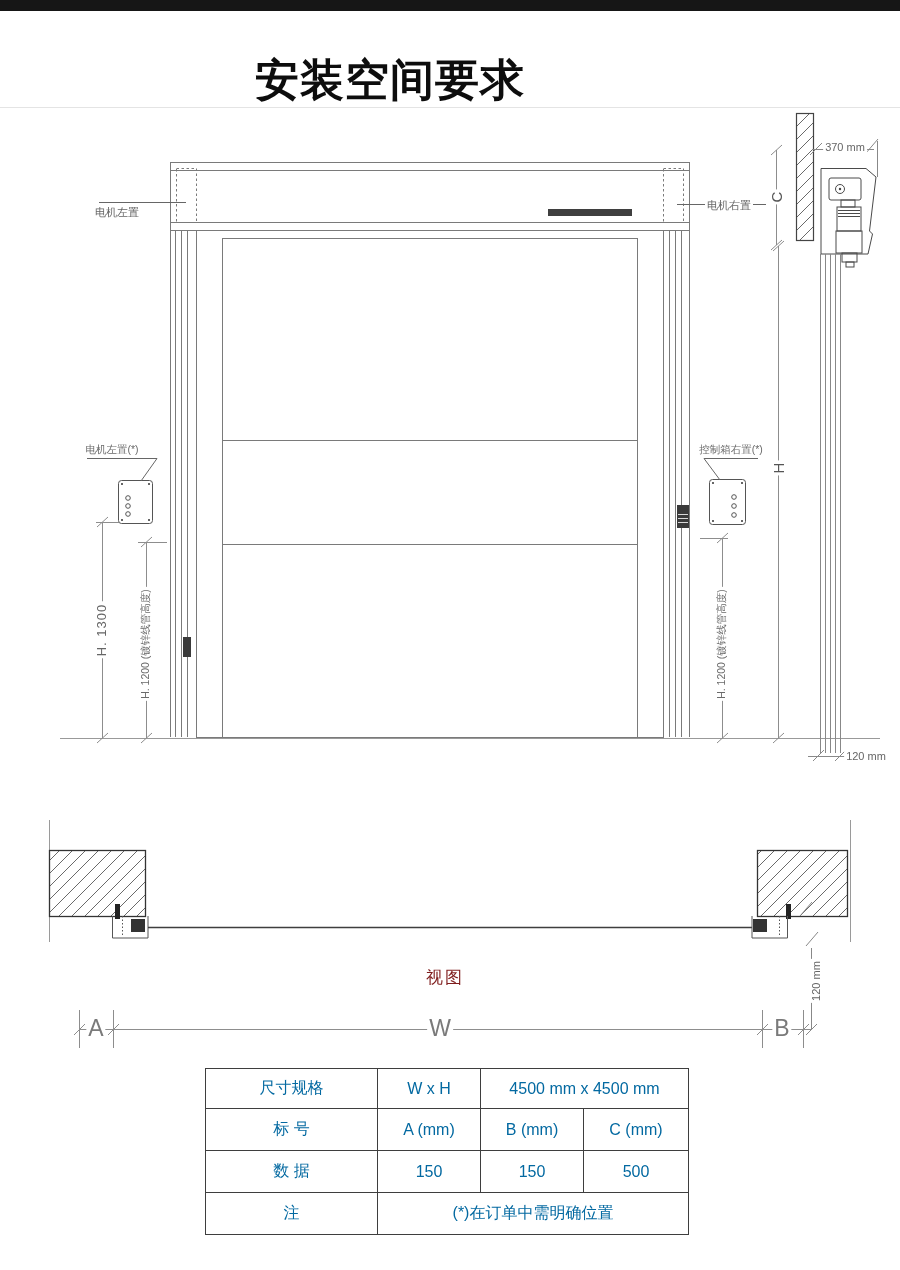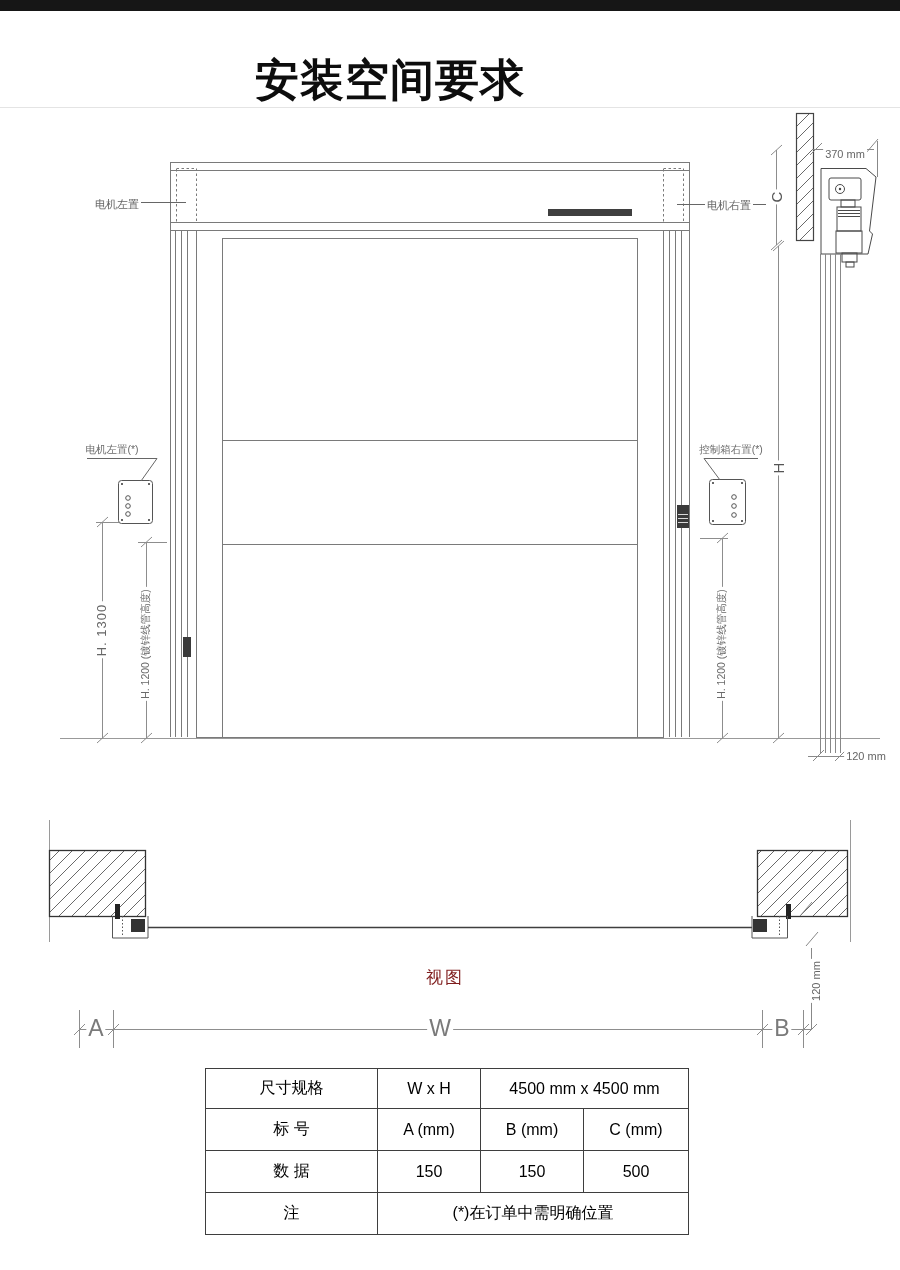--- a/index.html
+++ b/index.html
@@ -13,21 +13,21 @@
   .lbl{position:absolute;white-space:nowrap;background:#fff;padding:0 2px;
        transform:translate(-50%,-50%);color:#4a4a4a;}
   .lbl.v{transform:translate(-50%,-50%) rotate(-90deg);}
   .s10{font-size:10.5px;color:#6b6b6b;}
   .s11{font-size:11px;color:#666;}
   .s12{font-size:13px;color:#666;letter-spacing:1px;}
   .s15{font-size:15px;color:#555;}
   .s19{font-size:17px;color:#7f1d1d;letter-spacing:2px;}
   .s23{font-size:23px;color:#7a7a7a;}
   .spec-table{position:absolute;left:205px;top:1068px;width:483px;
-              border-collapse:collapse;table-layout:fixed;color:#000000;font-size:16px;padding-left:19px;}
+              border-collapse:collapse;table-layout:fixed;color:#0369a1;font-size:16px;padding-left:19px;}
   .spec-table td{border:1.5px solid #3e3e3e;text-align:center;vertical-align:middle;padding:0;}
   .spec-table tr{height:42px;}
   .spec-table tr:first-child{height:40px;}
   .no-right{border-right-style:hidden;}
   .note-cell{text-align:left;padding-left:34px;margin-top:48px;}
 </style>
 </head>
 <body>
 
 <div class="page">
@@ -200,30 +200,30 @@
       <line x1="113.5" y1="1010" x2="113.5" y2="1048"></line>
       <line x1="762.5" y1="1010" x2="762.5" y2="1048"></line>
       <line x1="803.5" y1="1010" x2="803.5" y2="1048"></line>
       <line x1="74" y1="1035" x2="85" y2="1024"></line>
       <line x1="108" y1="1035" x2="119" y2="1024"></line>
       <line x1="757" y1="1035" x2="768" y2="1024"></line>
       <line x1="798" y1="1035" x2="809" y2="1024"></line>
     </g>
   </svg>
 
-  <div class="lbl s11" style="left:117px;top:204px;">电机左置</div>
+  <div class="lbl s11" style="left:117px;top:212px;">电机左置</div>
   <div class="lbl s11" style="left:729px;top:197px;margin-top:8px;">电机右置</div>
   <div class="lbl s10" style="left:112px;top:450px;">电机左置(*)</div>
   <div class="lbl s10" style="left:731px;top:450px;text-align:right;">控制箱右置(*)</div>
   <div class="lbl v s12" style="left:101px;top:630px;">H. 1300</div>
   <div class="lbl v s10" style="left:146px;top:644px;">H. 1200 (镀锌线管高度)</div>
   <div class="lbl v s10" style="left:722px;top:644px;">H. 1200 (镀锌线管高度)</div>
   <div class="lbl v s15" style="left:778px;top:468px;">H</div>
   <div class="lbl v s15" style="left:776px;top:197px;">C</div>
-  <div class="lbl s11" style="left:845px;top:154px;">370 mm</div>
+  <div class="lbl s11" style="left:845px;top:147px;">370 mm</div>
   <div class="lbl s11" style="left:866px;top:756px;">120 mm</div>
 
   <div class="lbl s19" style="left:445px;top:977px;">视图</div>
   <div class="lbl s23" style="left:96px;top:1028px;">A</div>
   <div class="lbl s23" style="left:440px;top:1028px;">W</div>
   <div class="lbl s23" style="left:782px;top:1028px;">B</div>
   <div class="lbl v s11" style="left:816px;top:981px;">120 mm</div>
 
   <table class="spec-table">
     <colgroup>

